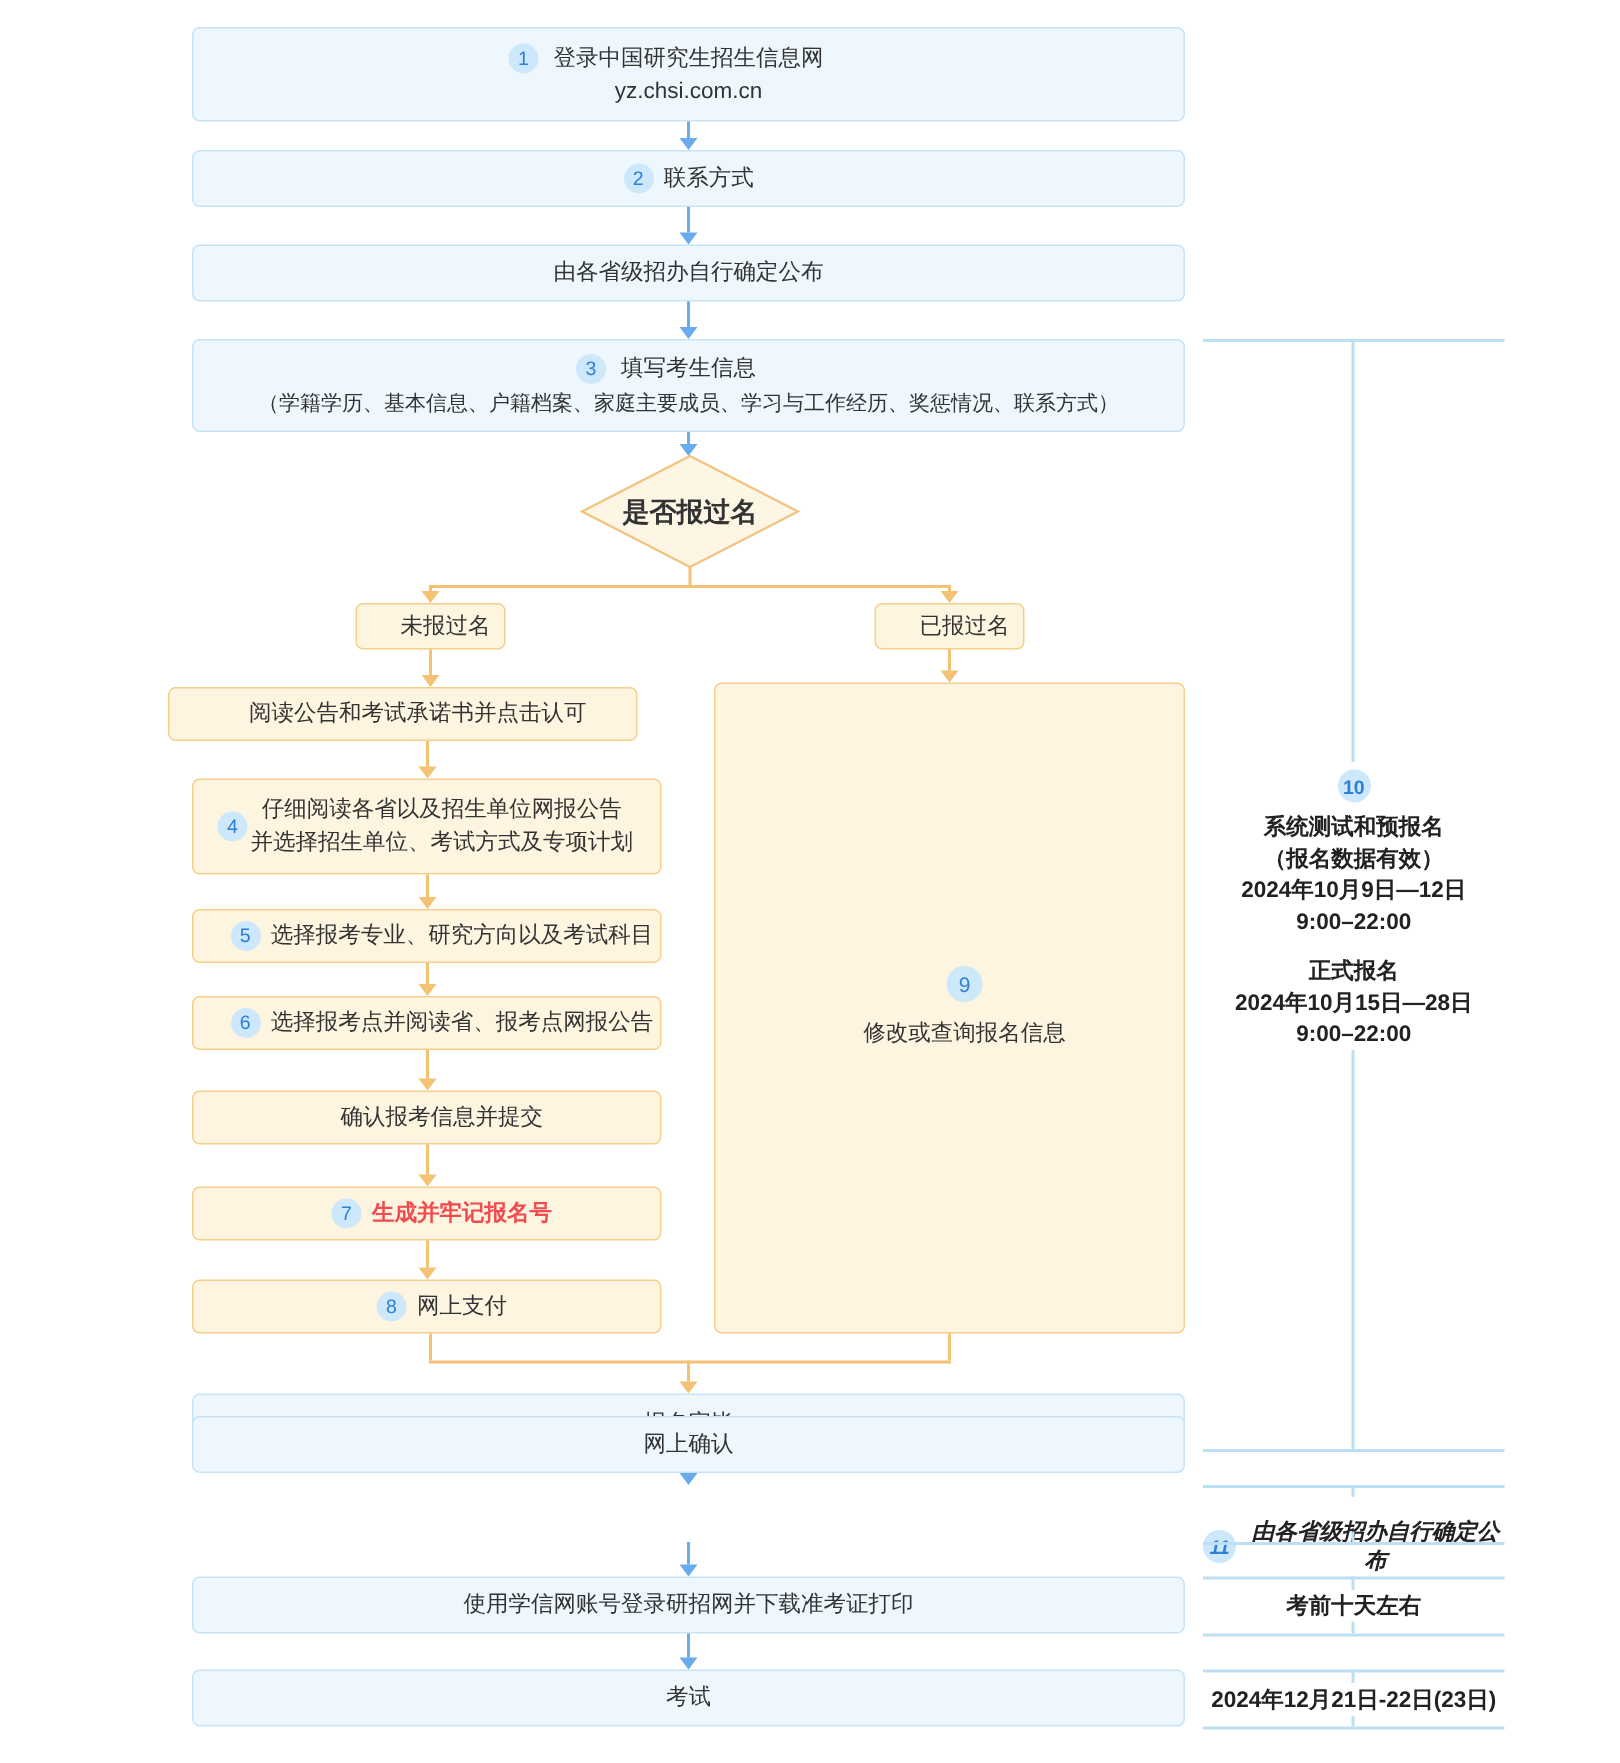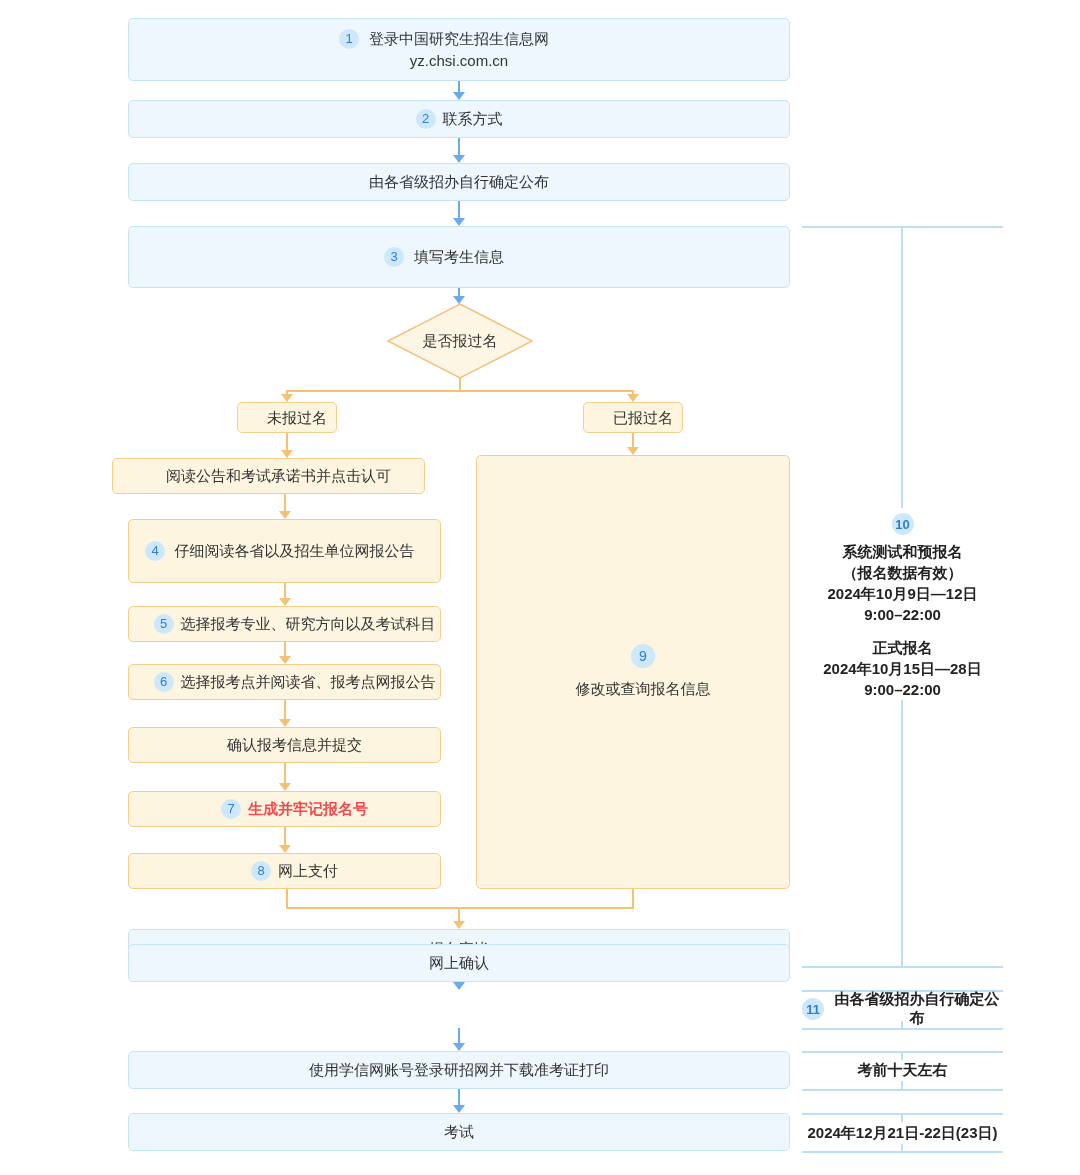--- a/index.html
+++ b/index.html
@@ -47,21 +47,21 @@
     display:flex; flex-direction:column; align-items:center;
     color:#222; font-weight:600; font-size:15px; line-height:21px; 
   }
   .sbrow {
     position:absolute; left:802px; width:201px;
     display:flex; align-items:center; justify-content:center; gap:7px;
     color:#222; font-weight:600; font-size:15px; text-align:center;
   }
   .dtext {
     position:absolute; display:flex; align-items:center; justify-content:center;
-    font-size:15px; font-weight:400; color:#333;
+    font-size:18px; font-weight:700; color:#333;
   }
 </style>
 </head>
 <body>
 
 <div id="stage">
 
   <div class="box blue col" style="left:128px; top:18px; width:662px; height:63px;">
     <div class="rel">
       <span class="num hang">1</span>
@@ -80,20 +80,21 @@
   <div class="box blue" style="left:128px; top:163px; width:662px; height:38px;">
     <span>由各省级招办自行确定公布</span>
   </div>
   <div class="arr" style="left:458px; top:201px; height:17px;"></div>
 
   <div class="box blue col" style="left:128px; top:226px; width:662px; height:62px;">
     <div class="rel">
       <span class="num hang">3</span>
       <span>填写考生信息</span>
     </div>
+    <div class="small">（学籍学历、基本信息、户籍档案、家庭主要成员、学习与工作经历、奖惩情况、联系方式）</div>
   </div>
   <div class="arr" style="left:458px; top:288px; height:8px;"></div>
 
   <svg width="148" height="76" style="position:absolute; left:386px; top:303px;">
     <polygon points="74,1 146,38 74,75 2,38" fill="#fdf6e5" stroke="#f2c27e" stroke-width="1.5"></polygon>
   </svg>
   <div class="dtext" style="left:386px; top:303px; width:148px; height:76px;">是否报过名</div>
 
   <div class="vl" style="left:459px; top:378px; height:12px;"></div>
   <div class="hl" style="left:286px; top:390px; width:348px;"></div>
@@ -110,20 +111,21 @@
   <div class="arr or" style="left:632px; top:433px; height:14px;"></div>
 
   <div class="box cream" style="left:112px; top:458px; width:313px; height:36px;">
     <span>阅读公告和考试承诺书并点击认可</span>
   </div>
   <div class="arr or" style="left:284px; top:494px; height:17px;"></div>
 
   <div class="box cream col" style="left:128px; top:519px; width:313px; height:64px;">
     <span class="num hang2">4</span>
     <div>仔细阅读各省以及招生单位网报公告</div>
+    <div>并选择招生单位、考试方式及专项计划</div>
   </div>
   <div class="arr or" style="left:284px; top:583px; height:15px;"></div>
 
   <div class="box cream" style="left:128px; top:606px; width:313px; height:36px;">
     <span class="num inline">5</span>
     <span>选择报考专业、研究方向以及考试科目</span>
   </div>
   <div class="arr or" style="left:284px; top:642px; height:14px;"></div>
 
   <div class="box cream" style="left:128px; top:664px; width:313px; height:36px;">
@@ -187,21 +189,21 @@
     <div>9:00–22:00</div>
     <div class="bold" style="margin-top:12px;">正式报名</div>
     <div>2024年10月15日—28日</div>
     <div>9:00–22:00</div>
   </div>
   <div class="sbv" style="left:901px; top:700px; height:266px;"></div>
   <div class="sbh" style="left:802px; top:966px; width:201px;"></div>
 
   <div class="sbh" style="left:802px; top:990px; width:201px;"></div>
   <div class="sbv" style="left:901px; top:990px; height:8px;"></div>
-  <div class="sbrow" style="top:997px; height:24px;">
+  <div class="sbrow" style="top:1019px; height:24px;font-style:italic;">
     <span class="num" style="width:22px; height:22px;">11</span>
     <span>由各省级招办自行确定公布</span>
   </div>
   <div class="sbv" style="left:901px; top:1021px; height:7px;"></div>
   <div class="sbh" style="left:802px; top:1028px; width:201px;"></div>
 
   <div class="sbh" style="left:802px; top:1051px; width:201px;"></div>
   <div class="sbv" style="left:901px; top:1051px; height:9px;"></div>
   <div class="sbrow" style="top:1059px; height:22px;">
     <span>考前十天左右</span>

